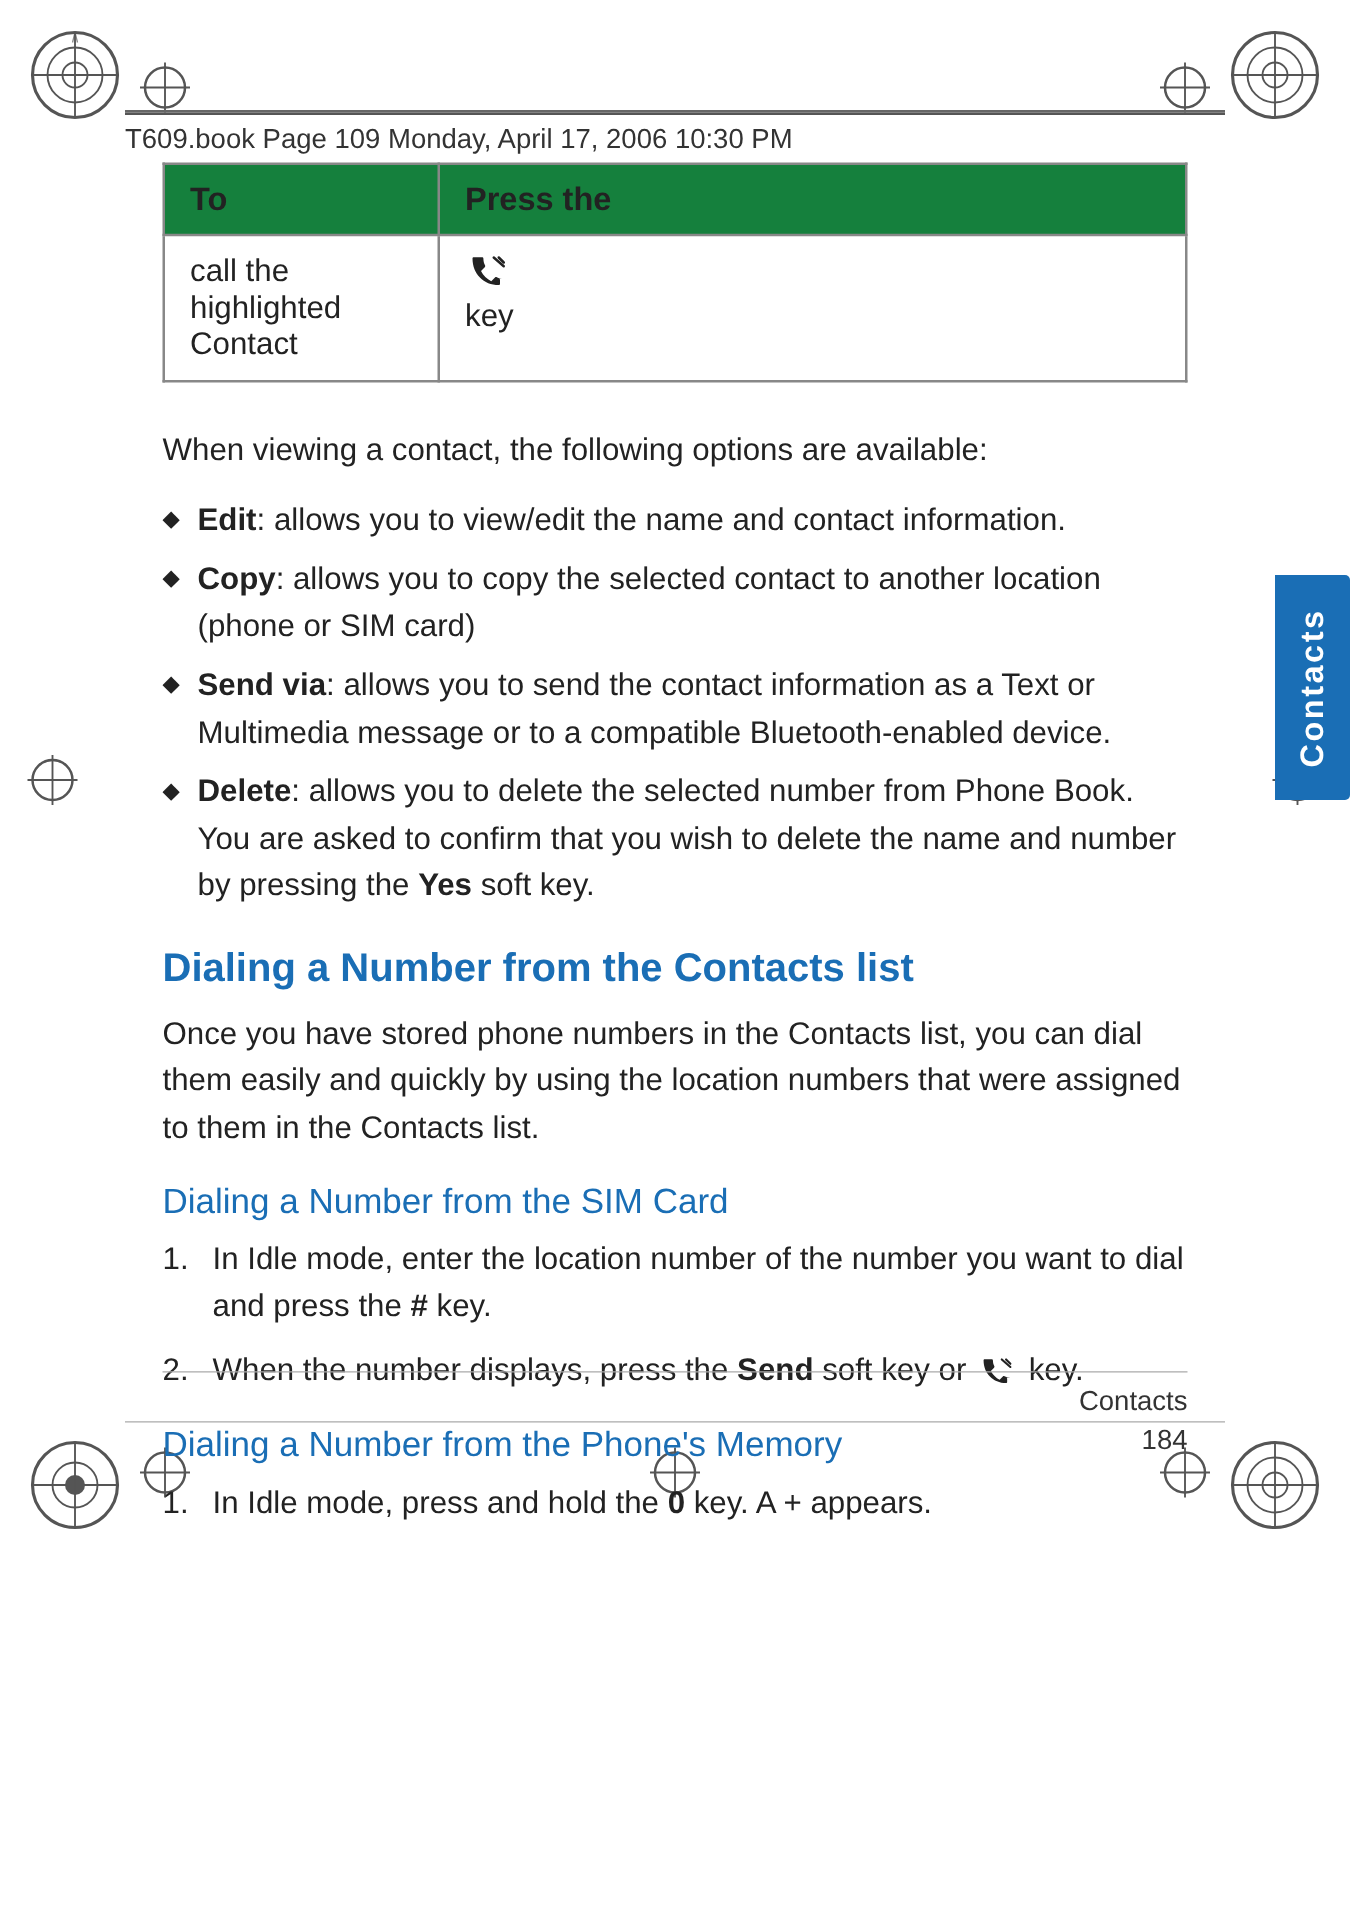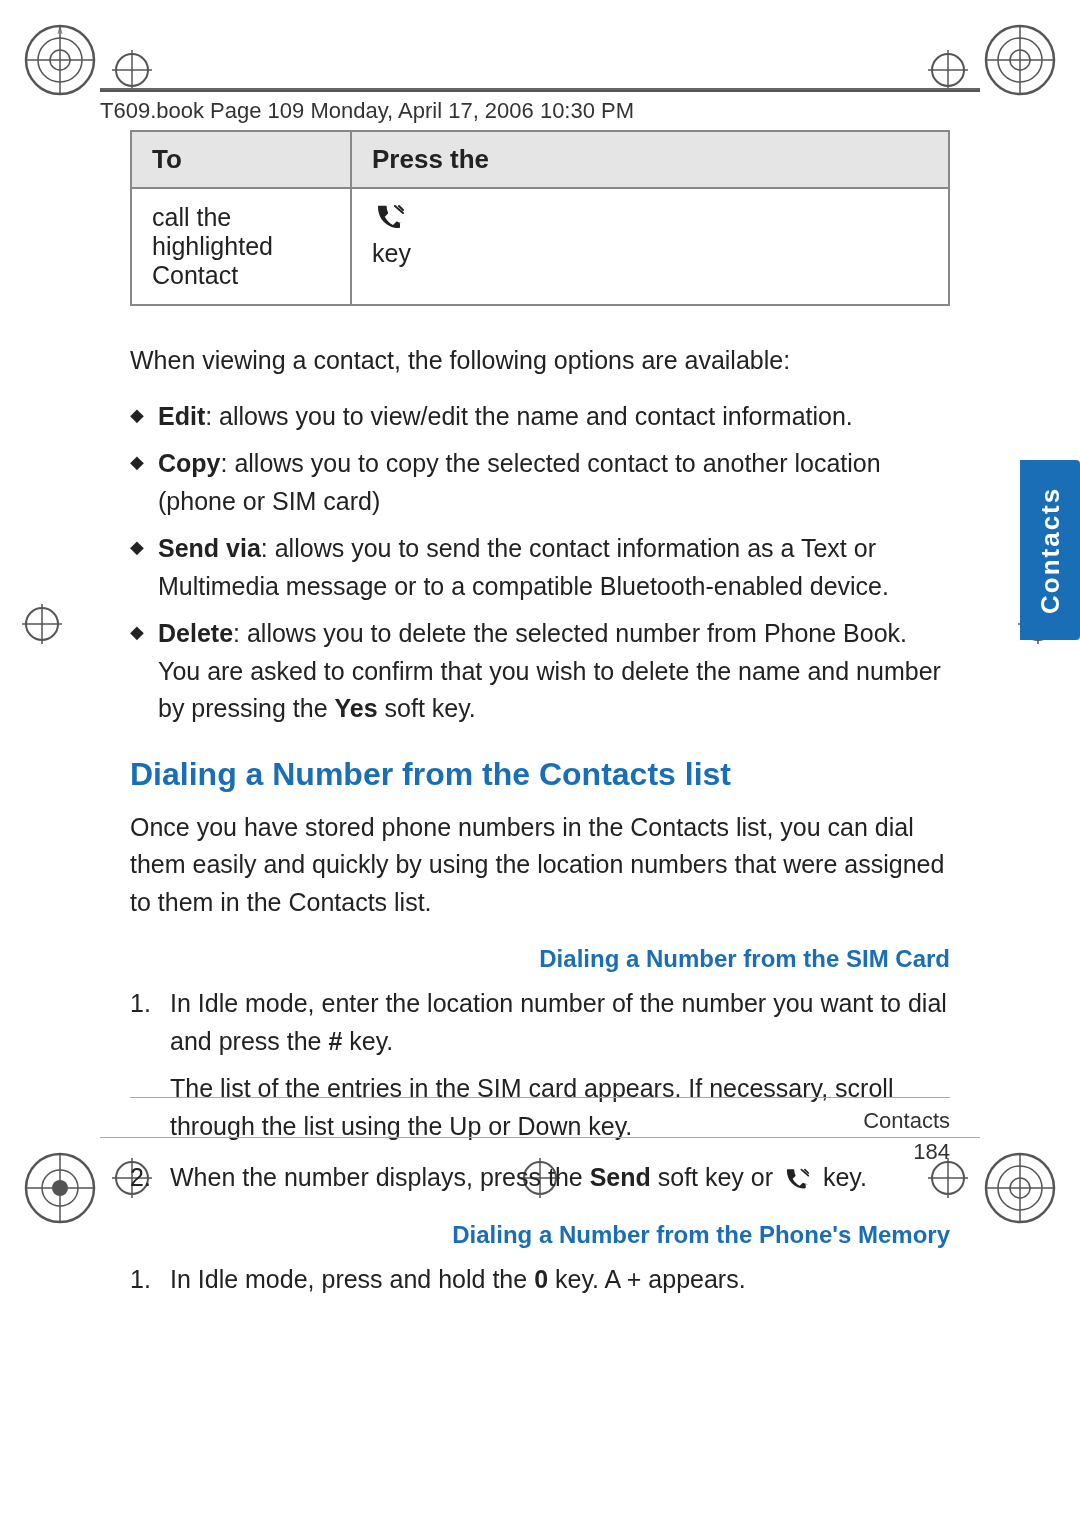--- a/index.html
+++ b/index.html
@@ -82,21 +82,21 @@
       width: 100%;
       border-collapse: collapse;
       margin-bottom: 36px;
     }
     .info-table th {
       border: 2px solid #888;
       padding: 12px 20px;
       text-align: left;
       font-weight: bold;
       font-size: 26px;
-      background: #e5e5e5;
+      background: #15803d;
     }
     .info-table td {
       border: 2px solid #888;
       padding: 14px 20px;
       font-size: 25px;
       vertical-align: top;
     }
     .info-table th:first-child {
       width: 220px;
     }
@@ -143,24 +143,23 @@
     .section-heading {
       color: #1a6eb5;
       font-size: 32px;
       font-weight: bold;
       margin: 28px 0 16px 0;
     }
 
     
     .sub-heading {
       color: #1a6eb5;
-      font-size: 24px;
-      font-weight: bold;
+      font-size: 28px;
+      font-weight: normal;
       margin: 24px 0 12px 0;
-      text-align: right;
     }
 
     
     .numbered-list {
       list-style: none;
       padding: 0;
       margin-bottom: 18px;
     }
     .numbered-list li {
       font-size: 25px;
@@ -393,21 +392,20 @@
     <h2 class="section-heading">Dialing a Number from the Contacts list</h2>
 
     <p class="body-text">Once you have stored phone numbers in the Contacts list, you can dial them easily and quickly by using the location numbers that were assigned to them in the Contacts list.</p>
 
     <h3 class="sub-heading">Dialing a Number from the SIM Card</h3>
 
     <ol class="numbered-list">
       <li>
         <span class="num">1.</span>
         In Idle mode, enter the location number of the number you want to dial and press the <strong>#</strong> key.
-        <span class="sub-para">The list of the entries in the SIM card appears. If necessary, scroll through the list using the Up or Down key.</span>
       </li>
       <li>
         <span class="num">2.</span>
         When the number displays, press the <strong>Send</strong> soft key or
         <svg width="28" height="24" viewBox="0 0 32 28" style="vertical-align:middle;display:inline-block;margin:0 4px;">
           <path d="M28 20c-2 0-4-0.5-5.5-1.3-0.5-0.3-1.1-0.2-1.5 0.2l-3 3c-3.5-1.8-6.4-4.7-8.2-8.2l3-3c0.4-0.4 0.5-1 0.2-1.5C12.2 7.7 11.7 5.7 11.7 3.7c0-0.6-0.5-1-1-1H4c-0.6 0-1 0.4-1 1C3 16 12 25 24 25c0.6 0 1-0.4 1-1v-3c0-0.6-0.4-1-1-1l4 0z" fill="#222"></path>
           <path d="M20 3 L28 10" stroke="#222" stroke-width="2" fill="none" stroke-linecap="round"></path>
           <path d="M24 3 L28 7" stroke="#222" stroke-width="2" fill="none" stroke-linecap="round"></path>
         </svg>
         key.

